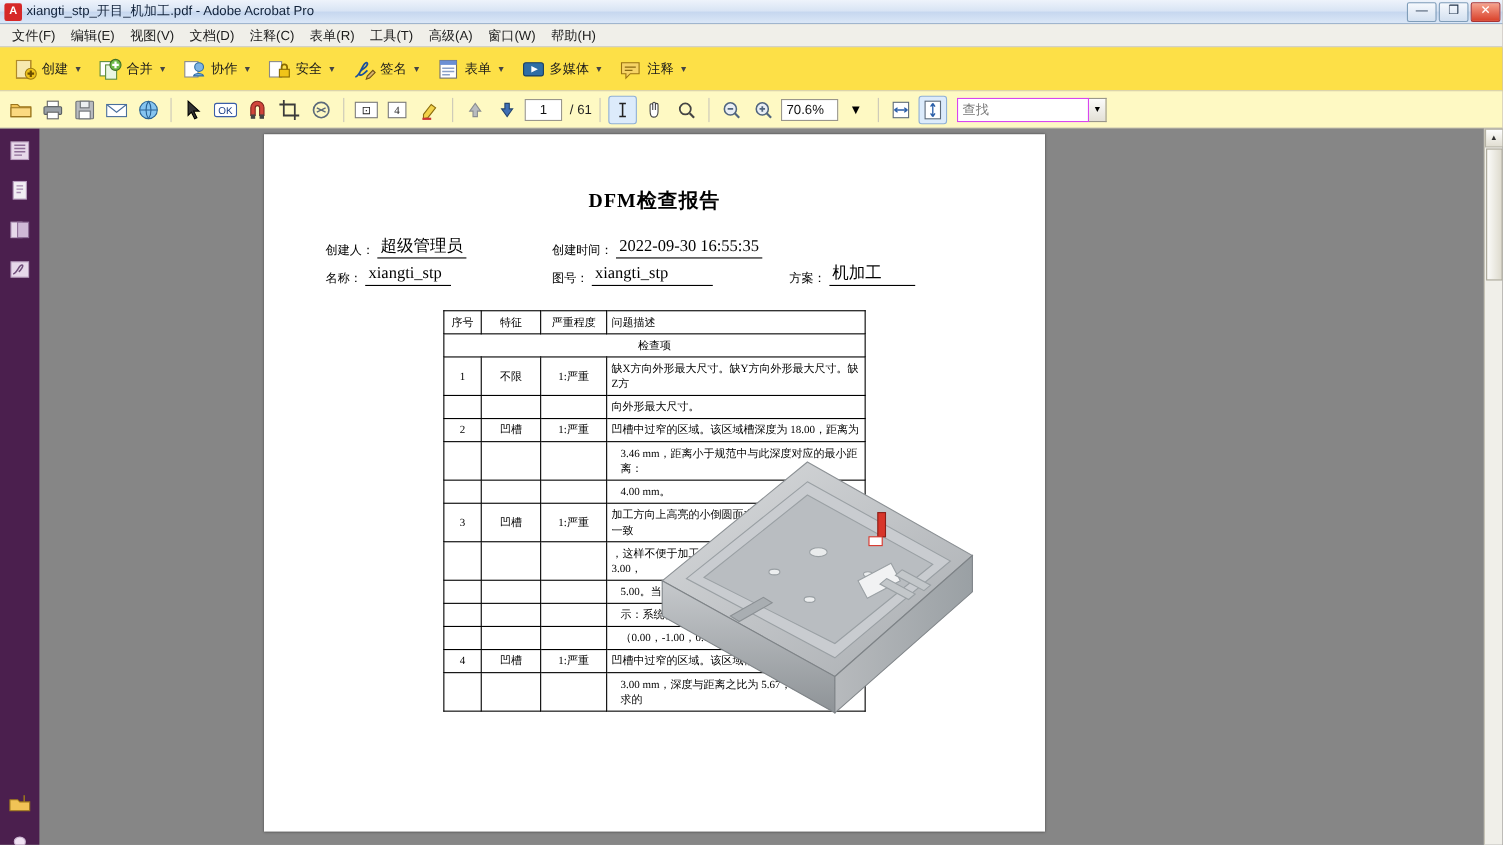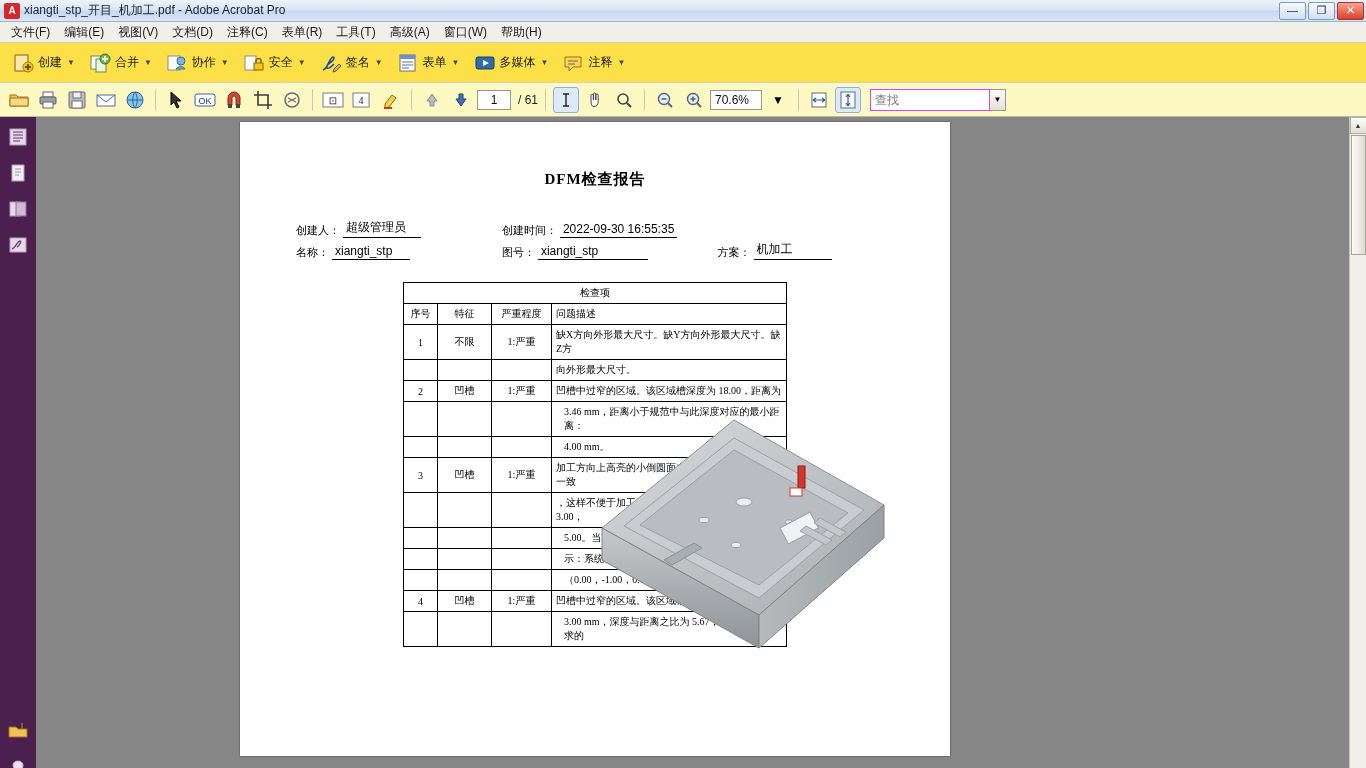--- a/index.html
+++ b/index.html
@@ -129,38 +129,38 @@
   .page {
     position: absolute; left: 204px; top: 5px;
     width: 710px; height: 634px;
     background: #fff;
     box-shadow: 0 0 2px rgba(0,0,0,.5);
   }
   .docwrap { position: relative; width: 100%; height: 100%; }
 
   .doctitle {
     text-align: center; font-family: "Liberation Serif", serif;
-    font-size: 15px; font-weight: bold; color: #000;
+    font-size: 18px; font-weight: bold; color: #000;
     margin-top: 48px; letter-spacing: 1px;
   }
 
   .metarow {
     display: flex; align-items: flex-end;
     margin-top: 20px; padding: 0 56px;
     font-family: "Liberation Serif", serif; font-size: 11px; color: #000;
   }
-  .metacol { display: flex; flex-direction: column; gap: 6px; margin-top: 10px; }
+  .metacol { display: flex; flex-direction: column; gap: 6px; }
   .metacol.c1 { width: 210px; }
   .metacol.c2 { width: 220px; }
   .metacol.c3 { width: 180px; }
   .mline { display: flex; align-items: flex-end; }
   .mlabel { white-space: nowrap; }
   .mval {
     border-bottom: 1px solid #000; min-width: 78px;
-    font-family: Liberation Sans, sans-serif; font-size: 12px;
+    font-family: Liberation Serif, serif; font-size: 15px;
     padding: 0 3px 1px 3px; margin-left: 3px; white-space: nowrap;
   }
   .mval.wide { min-width: 110px; }
 
   
   table.chk {
     border-collapse: collapse;
     margin: 22px auto 0 auto;
     width: 384px;
     font-family: "Liberation Serif", serif;
@@ -636,27 +636,27 @@
             <div class="mline">
               <span class="mlabel">方案：</span>
               <span class="mval">机加工</span>
             </div>
           </div>
         </div>
 
         <table class="chk">
           <tbody>
               <tr>
-            <td class="hdr" colspan="4">检查项</td>
-          </tr>
-          <tr>
             <td class="c-no hdr">序号</td>
             <td class="c-feat hdr">特征</td>
             <td class="c-sev hdr">严重程度</td>
             <td class="c-desc hdr">问题描述</td>
+          </tr>
+          <tr>
+            <td class="hdr" colspan="4">检查项</td>
           </tr>
 
           <tr>
             <td class="c-no">1</td>
             <td class="c-feat">不限</td>
             <td class="c-sev">1:严重</td>
             <td class="c-desc">缺X方向外形最大尺寸。缺Y方向外形最大尺寸。缺Z方</td>
           </tr>
           <tr>
             <td class="c-no"></td>

